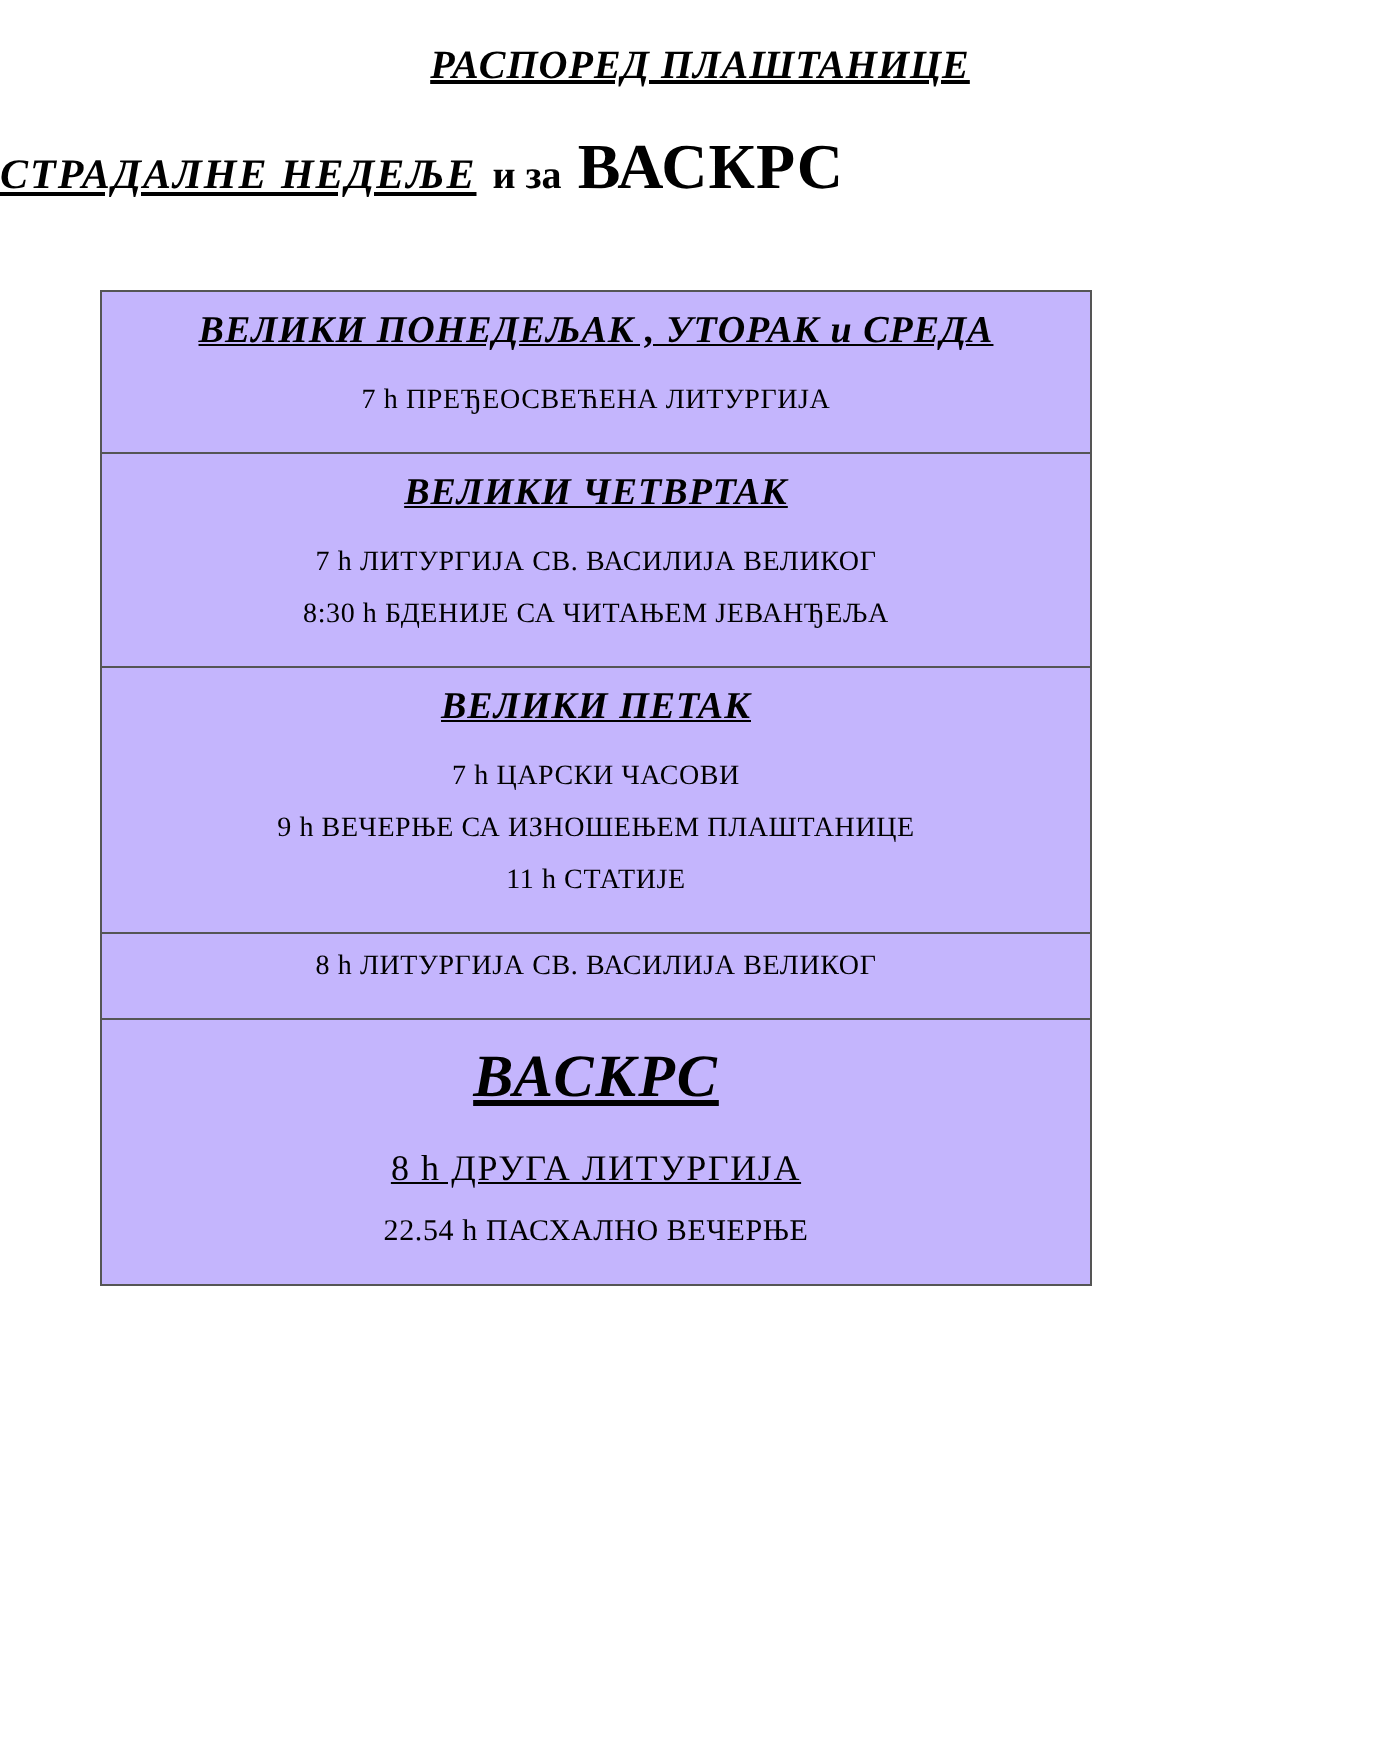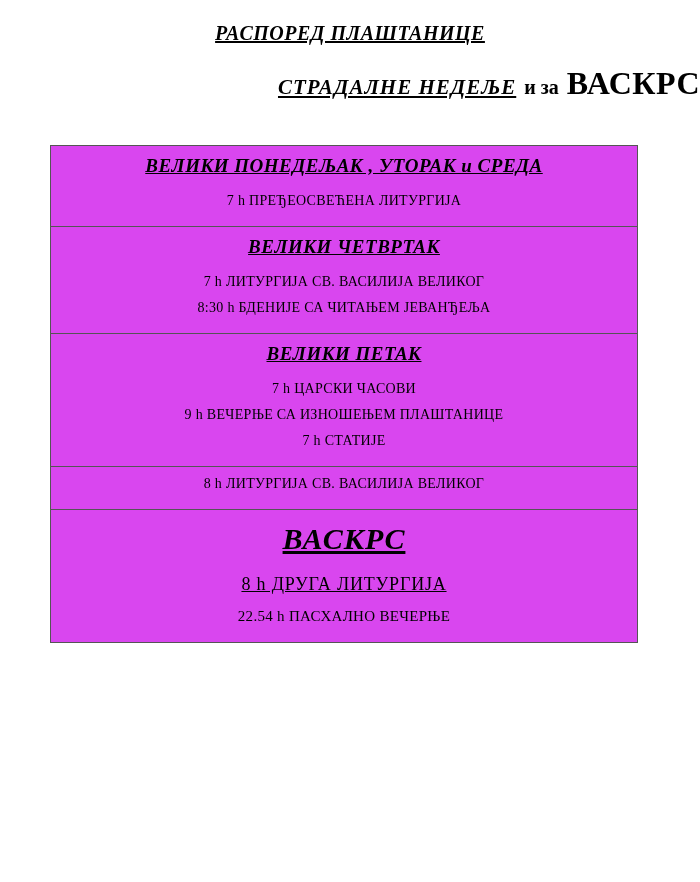--- a/index.html
+++ b/index.html
@@ -32,21 +32,21 @@
     font-weight: bold;
     font-style: italic;
     text-decoration: underline;
     letter-spacing: 0.5px;
   }
   .header-line2 {
     margin-top: 20px;
     font-size: 22px;
     font-weight: bold;
     display: flex;
-    justify-content: flex-end;
+    justify-content: flex-start;
     align-items: baseline;
     gap: 8px;
   }
   .header-line2 .part-strad {
     font-style: italic;
     text-decoration: underline;
     font-size: 21px;
     letter-spacing: 1px;
   }
   .header-line2 .part-conj {
@@ -59,24 +59,24 @@
     font-weight: bold;
     font-style: normal;
     letter-spacing: 0.5px;
   }
 
   
   .schedule {
     position: absolute;
     left: 50px;
     top: 145px;
-    width: 588px;
+    width: 496px;
     border: 1px solid #555;
     box-sizing: border-box;
-    background: #d946ef;
+    background: #c4b5fd;
   }
   .section {
     border-bottom: 1px solid #555;
   }
   .section:last-child {
     border-bottom: none;
   }
   .section-title {
     text-align: center;
     font-weight: bold;
@@ -152,21 +152,21 @@
         <div class="entry">7 h  ЛИТУРГИЈА СВ. ВАСИЛИЈА ВЕЛИКОГ</div>
         <div class="entry">8:30 h БДЕНИЈЕ СА ЧИТАЊЕМ ЈЕВАНЂЕЉА</div>
       </div>
     </div>
 
     <div class="section">
       <div class="section-title">ВЕЛИКИ ПЕТАК</div>
       <div class="entries">
         <div class="entry">7 h   ЦАРСКИ ЧАСОВИ</div>
         <div class="entry">9 h  ВЕЧЕРЊЕ СА ИЗНОШЕЊЕМ ПЛАШТАНИЦЕ</div>
-        <div class="entry">7 h  СТАТИЈЕ</div>
+        <div class="entry">11 h  СТАТИЈЕ</div>
       </div>
     </div>
 
     <div class="section">
       <div class="entries">
         <div class="entry">8 h  ЛИТУРГИЈА СВ. ВАСИЛИЈА ВЕЛИКОГ</div>
       </div>
     </div>
 
     <div class="section">

